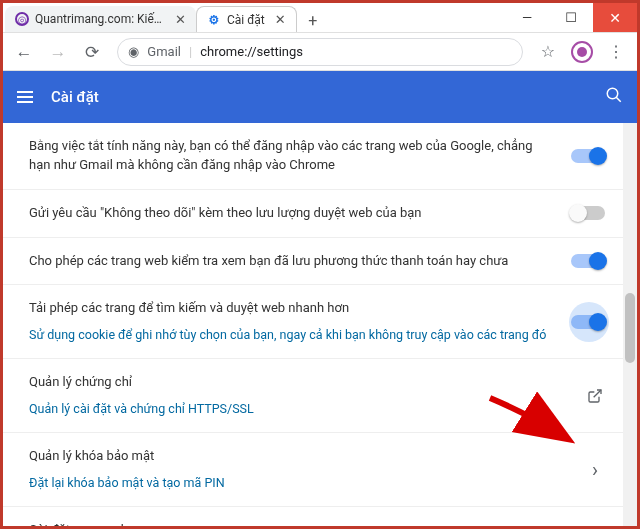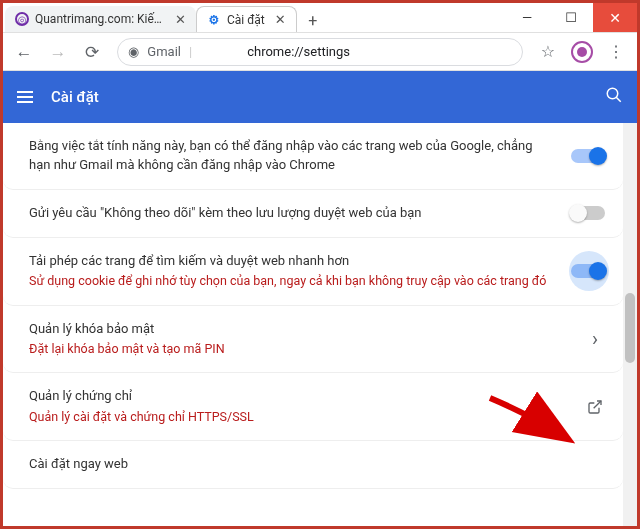--- a/index.html
+++ b/index.html
@@ -18,34 +18,34 @@
   .newtab { width: 24px; height: 24px; display: flex; align-items: center; justify-content: center; font-size: 16px; color: #555; cursor: pointer; margin-left: 4px; }
   .win-controls { display: flex; }
   .win-btn { width: 44px; display: flex; align-items: center; justify-content: center; font-size: 13px; color: #333; }
   .win-btn.close { background: #e74c3c; color: #fff; font-size: 14px; }
   .addrbar { height: 38px; display: flex; align-items: center; padding: 0 6px; gap: 4px; border-bottom: 1px solid #e0e0e0; }
   .nav-btn { width: 30px; height: 30px; display: flex; align-items: center; justify-content: center; color: #5f6368; font-size: 17px; border-radius: 50%; cursor: pointer; }
   .nav-btn.disabled { color: #bbb; }
   .omnibox { flex: 1; height: 28px; border: 1px solid #dadce0; border-radius: 14px; display: flex; align-items: center; padding: 0 10px; gap: 8px; font-size: 13px; color: #5f6368; margin: 0 6px; }
   .omnibox .chrome-icon { font-size: 13px; }
   .omnibox .scheme { color: #5f6368; }
-  .omnibox .path { color: #202124; margin-left: 47px; }
+  .omnibox .path { color: #202124; }
   .appbar { height: 52px; background: #3367d6; color: #fff; display: flex; align-items: center; padding: 0 14px; gap: 18px; }
   .hamburger { display: flex; flex-direction: column; gap: 3px; cursor: pointer; }
   .hamburger span { width: 16px; height: 2px; background: #fff; display: block; }
   .appbar-title { font-size: 15px; font-weight: 500; flex: 1; }
   .search-icon { font-size: 17px; cursor: pointer; }
   .content { height: calc(100% - 30px - 38px - 52px); overflow: hidden; position: relative; }
   .scroll-track { position: absolute; right: 0; top: 0; width: 14px; height: 100%; background: #f1f1f1; }
   .scroll-thumb { position: absolute; right: 2px; width: 10px; height: 70px; top: 170px; background: #c1c1c1; border-radius: 5px; }
   .list { padding: 0 0 0 0; margin-right: 14px; }
-  .row { padding: 14px 18px 14px 26px; border-bottom: 1px solid #eee; display: flex; align-items: center; gap: 14px; border-radius: 10px; }
+  .row { padding: 14px 18px 14px 26px; border-bottom: 1px solid #eee; display: flex; align-items: center; gap: 14px; }
   .row-text { flex: 1; min-width: 0; }
   .row-title { font-size: 13px; color: #333; line-height: 1.45; }
-  .row-sub { font-size: 12.5px; color: #b91c1c; line-height: 1.45; margin-top: 2px; }
+  .row-sub { font-size: 12.5px; color: #0369a1; line-height: 1.45; margin-top: 8px; }
   .toggle { width: 34px; height: 14px; border-radius: 7px; position: relative; flex-shrink: 0; }
   .toggle::after { content: ""; width: 18px; height: 18px; border-radius: 50%; position: absolute; top: -2px; box-shadow: 0 1px 2px rgba(0,0,0,.3); }
   .toggle.on { background: #a8c7fa; }
   .toggle.on::after { right: -2px; background: #1a73e8; }
   .toggle.off { background: #ccc; }
   .toggle.off::after { left: -2px; background: #fafafa; }
   .toggle.highlight { position: relative; }
   .toggle.highlight::before { content:""; position:absolute; width:40px; height:40px; border-radius:50%; background: rgba(26,115,232,.18); top:-13px; left:-2px; }
   .action-icon { width: 20px; height: 20px; color: #5f6368; flex-shrink: 0; display: flex; align-items: center; justify-content: center; font-size: 16px; }
   .arrow {
@@ -126,44 +126,50 @@
           <div class="toggle on"></div>
         </div>
         <div class="row">
           <div class="row-text">
             <div class="row-title">Gửi yêu cầu "Không theo dõi" kèm theo lưu lượng duyệt web của bạn</div>
           </div>
           <div class="toggle off"></div>
         </div>
         <div class="row">
           <div class="row-text">
+            <div class="row-title">Cho phép các trang web kiểm tra xem bạn đã lưu phương thức thanh toán hay chưa</div>
+          </div>
+          <div class="toggle on"></div>
+        </div>
+        <div class="row">
+          <div class="row-text">
             <div class="row-title">Tải phép các trang để tìm kiếm và duyệt web nhanh hơn</div>
             <div class="row-sub">Sử dụng cookie để ghi nhớ tùy chọn của bạn, ngay cả khi bạn không truy cập vào các trang đó</div>
           </div>
           <div class="toggle on highlight"></div>
-        </div>
-        <div class="row">
-          <div class="row-text">
-            <div class="row-title">Quản lý khóa bảo mật</div>
-            <div class="row-sub">Đặt lại khóa bảo mật và tạo mã PIN</div>
-          </div>
-          <div class="action-icon" style="font-size: 20px;">›</div>
         </div>
         <div class="row">
           <div class="row-text">
             <div class="row-title">Quản lý chứng chỉ</div>
             <div class="row-sub">Quản lý cài đặt và chứng chỉ HTTPS/SSL</div>
           </div>
           <div class="action-icon">
             <svg width="16" height="16" viewBox="0 0 24 24" fill="none" stroke="#5f6368" stroke-width="2">
               <path d="M18 13v6a2 2 0 0 1-2 2H5a2 2 0 0 1-2-2V8a2 2 0 0 1 2-2h6"></path>
               <polyline points="15 3 21 3 21 9"></polyline>
               <line x1="10" y1="14" x2="21" y2="3"></line>
             </svg>
           </div>
+        </div>
+        <div class="row">
+          <div class="row-text">
+            <div class="row-title">Quản lý khóa bảo mật</div>
+            <div class="row-sub">Đặt lại khóa bảo mật và tạo mã PIN</div>
+          </div>
+          <div class="action-icon" style="font-size: 20px;">›</div>
         </div>
         <div class="row">
           <div class="row-text">
             <div class="row-title">Cài đặt ngay web</div>
           </div>
         </div>
       </div>
     <div class="scroll-track">
       <div class="scroll-thumb"></div>
     </div>

